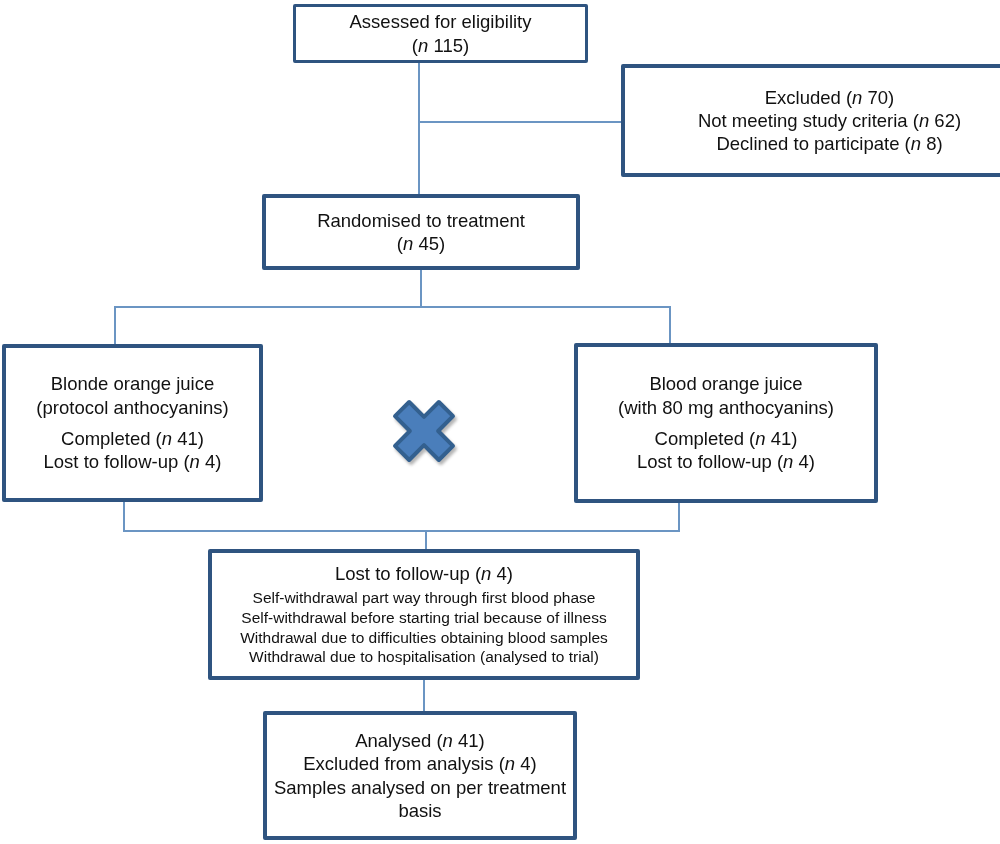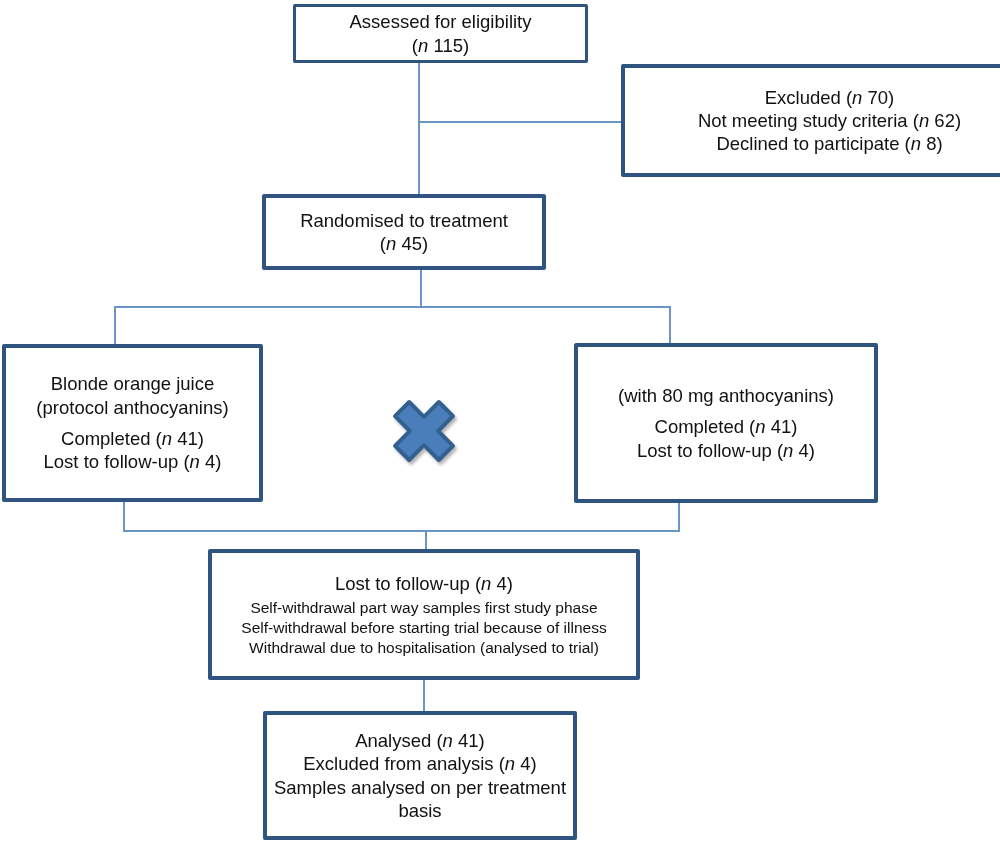--- a/index.html
+++ b/index.html
@@ -71,55 +71,57 @@
   </div>
 
   <div class="box" style="left:621px;top:64px;width:417px;height:113px;">
     <div class="lines">
         <div class="line">Excluded (<i>n</i> 70)</div>
         <div class="line">Not meeting study criteria (<i>n</i> 62)</div>
         <div class="line">Declined to participate (<i>n</i> 8)</div>
       </div>
   </div>
 
-  <div class="box" style="left:262px;top:194px;width:284px;height:76px;">
+  <div class="box" style="left:262px;top:194px;width:318px;height:76px;">
     <div class="lines">
         <div class="line">Randomised to treatment</div>
         <div class="line">(<i>n</i> 45)</div>
       </div>
   </div>
 
   <div class="box split" style="left:2px;top:344px;width:261px;height:158px;">
     <div class="lines">
         <div class="line">Blonde orange juice</div>
         <div class="line">(protocol anthocyanins)</div>
       </div>
     <div class="lines">
         <div class="line">Completed (<i>n</i> 41)</div>
         <div class="line">Lost to follow-up (<i>n</i> 4)</div>
       </div>
   </div>
 
   <div class="box split" style="left:574px;top:343px;width:304px;height:160px;">
     <div class="lines">
+        <div class="line">Blood orange juice</div>
         <div class="line">(with 80 mg anthocyanins)</div>
       </div>
     <div class="lines">
         <div class="line">Completed (<i>n</i> 41)</div>
         <div class="line">Lost to follow-up (<i>n</i> 4)</div>
       </div>
   </div>
 
   <div class="box lost" style="left:208px;top:549px;width:432px;height:131px;">
     <div class="lines">
         <div class="line">Lost to follow-up (<i>n</i> 4)</div>
       </div>
     <div class="lines details">
-        <div class="line">Self-withdrawal part way samples first study phase</div>
+        <div class="line">Self-withdrawal part way through first blood phase</div>
         <div class="line">Self-withdrawal before starting trial because of illness</div>
+        <div class="line">Withdrawal due to difficulties obtaining blood samples</div>
         <div class="line">Withdrawal due to hospitalisation (analysed to trial)</div>
       </div>
   </div>
 
   <div class="box" style="left:263px;top:711px;width:314px;height:129px;align-items:center;">
     <div class="lines">
         <div class="line">Analysed (<i>n</i> 41)</div>
         <div class="line">Excluded from analysis (<i>n</i> 4)</div>
         <div class="line">Samples analysed on per treatment basis</div>
       </div>

